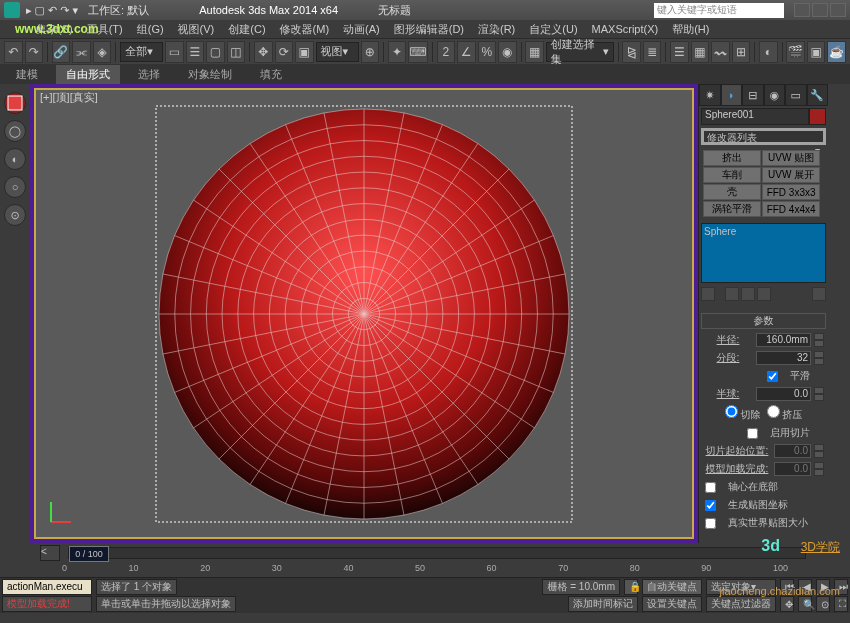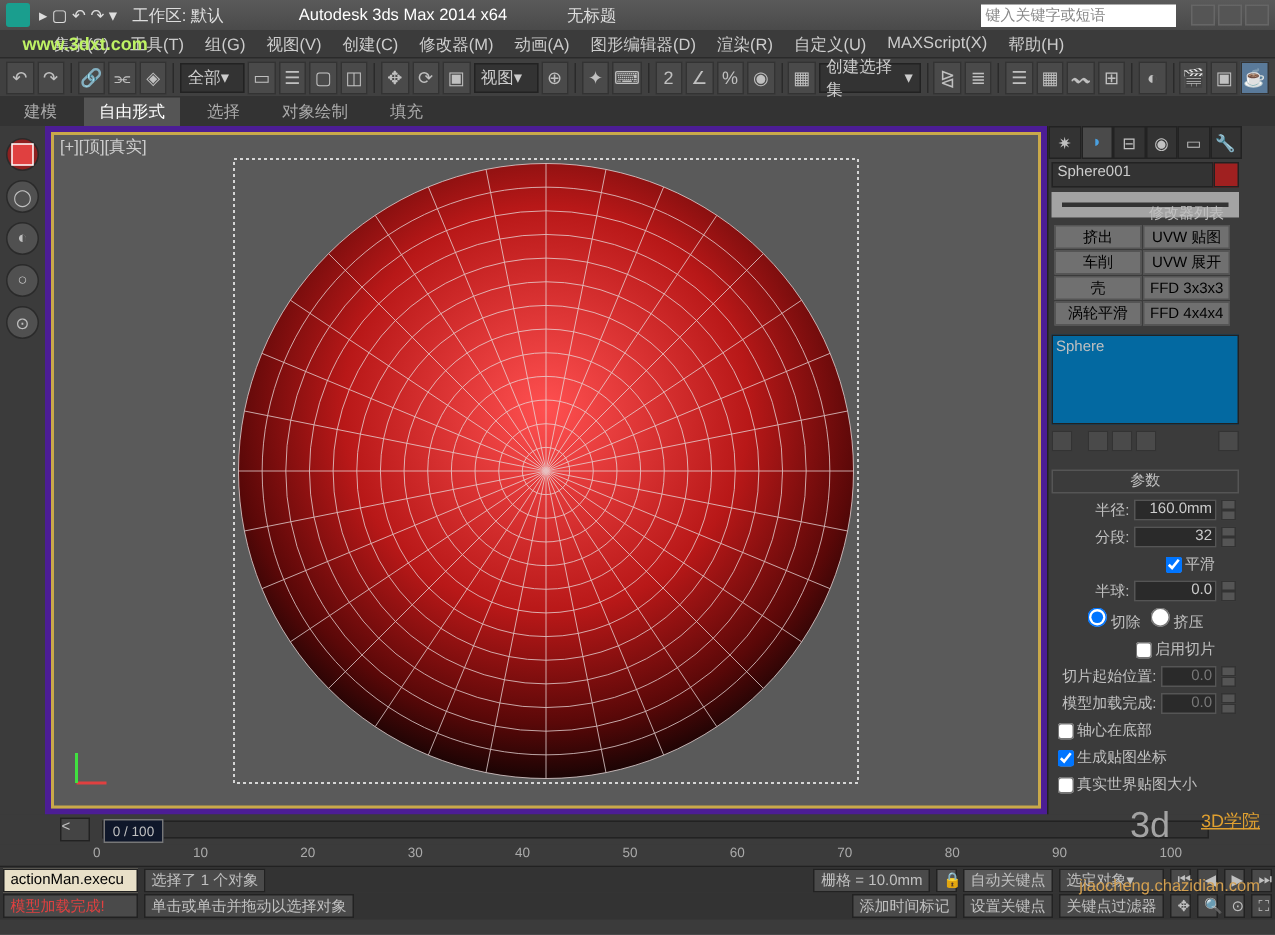--- a/index.html
+++ b/index.html
@@ -40,51 +40,51 @@
 .viewport { width:100%; height:100%; background:#5a5a5a; border:2px solid #c9a94a; position:relative; overflow:hidden; }
 .axis-gizmo { position:absolute; bottom:10px; left:10px; width:30px; height:30px; }
 
 .cmd-panel { width:130px; background:#3b3b3b; border-left:1px solid #222; display:flex; flex-direction:column; }
 .cmd-tabs { height:22px; display:flex; background:#333; }
 .cmd-tab { flex:1; display:flex; align-items:center; justify-content:center; border:1px solid #222; }
 .cmd-tab.active { background:#4a4a4a; }
 .obj-name { display:flex; margin:2px; }
 .obj-name-input { flex:1; background:#333; border:1px solid #222; color:#ccc; height:17px; padding:0 3px; font-size:10px; }
 .obj-color { width:17px; height:17px; background:#a02020; border:1px solid #222; }
-.mod-header { background:#333; border:7px solid #a3a3a3; margin:1px 2px; height:17px; display:flex; align-items:flex-end; padding:0 3px; font-size:10px;flex-direction:column; }
+.mod-header { background:#333; border:3px solid #a3a3a3; margin:1px 2px; height:17px; display:flex; align-items:flex-start; padding:0 3px; font-size:10px;flex-direction:column; }
 .mod-header .arrow { margin-left:auto; }
 .mod-buttons { display:flex; flex-wrap:wrap; margin:4px; gap:1px; }
 .mod-btn { width:48%; height:16px; background:#707070; border:1px solid #555; font-size:10px; display:flex; align-items:center; justify-content:center; color:#000; }
 .mod-stack { height:60px; background:#0369a1; border:1px solid #222; margin:2px; padding:2px; font-size:10px; }
 .stack-toolbar { height:18px; display:flex; align-items:center; margin:0 2px; gap:2px; }
 .stack-toolbar .sb { width:14px; height:14px; background:#4a4a4a; border:1px solid #333; }
 
 .rollout-head { background:#3b3b3b; border:1px solid #555; margin:2px; text-align:center; height:16px; line-height:14px; font-size:10px; }
 .param-row { display:flex; align-items:center; margin:2px 4px; font-size:10px; gap:3px; }
-.param-label { width:50px; text-align:right; }
+.param-label { width:50px; text-align:center;text-decoration:underline; }
 .param-input { flex:1; background:#2a2a2a; border:1px solid #555; color:#ccc; height:14px; text-align:right; padding:0 2px; font-size:10px; }
 .spinner { width:10px; display:flex; flex-direction:column; }
 .spinner div { height:7px; background:#555; border:1px solid #333; }
-.chk { display:flex; align-items:center; gap:2px; margin:2px 6px; font-size:10px; }
+.chk { display:flex; align-items:center; gap:12px; margin:2px 6px; font-size:10px; }
 .chk input { width:11px; height:11px; }
 .radio-row { display:flex; gap:6px; margin:2px 6px; font-size:10px; justify-content:center; }
 
 .rt-tools { width:22px; background:#3b3b3b; }
 
 
 .timeline { height:20px; background:#3b3b3b; display:flex; align-items:center; padding:0 40px; font-size:10px; position:relative; }
 .time-slider { flex:1; height:12px; background:#333; border:1px solid #222; margin:0 4px; position:relative; }
 .time-handle { position:absolute; left:0; top:-2px; width:40px; height:16px; background:#0f172a; border:1px solid #777; font-size:9px; text-align:center; line-height:14px; }
 
 .status-row { height:18px; background:#333; display:flex; align-items:center; font-size:10px; border-top:1px solid #222; }
 .status-box { background:#4a4a4a; border:1px solid #222; height:16px; padding:0 4px; margin:0 2px; display:flex; align-items:center; }
 .status-row2 { height:18px; background:#333; display:flex; align-items:center; font-size:10px; }
 
 .bottom-watermark { position:absolute; right:10px; bottom:26px; width:120px; height:40px; pointer-events:none; z-index:20; }
-.bw-logo { position:absolute; right:60px; top:-20px; font-size:24px; color:#a3a3a3; font-weight:normal; }
+.bw-logo { position:absolute; right:60px; top:-20px; font-size:16px; color:#5eead4; font-weight:bold; }
 .bw-text { position:absolute; right:0; top:-18px; font-size:12px; color:#e0a030;text-decoration:underline; }
 .bw-url { position:absolute; right:0; bottom:0; font-size:11px; color:#d4a050; }
 
 
 .sphere-svg { position:absolute; left:50%; top:50%; transform:translate(-50%,-50%); }
 </style>
 </head>
 <body>
 
 <div class="titlebar">

